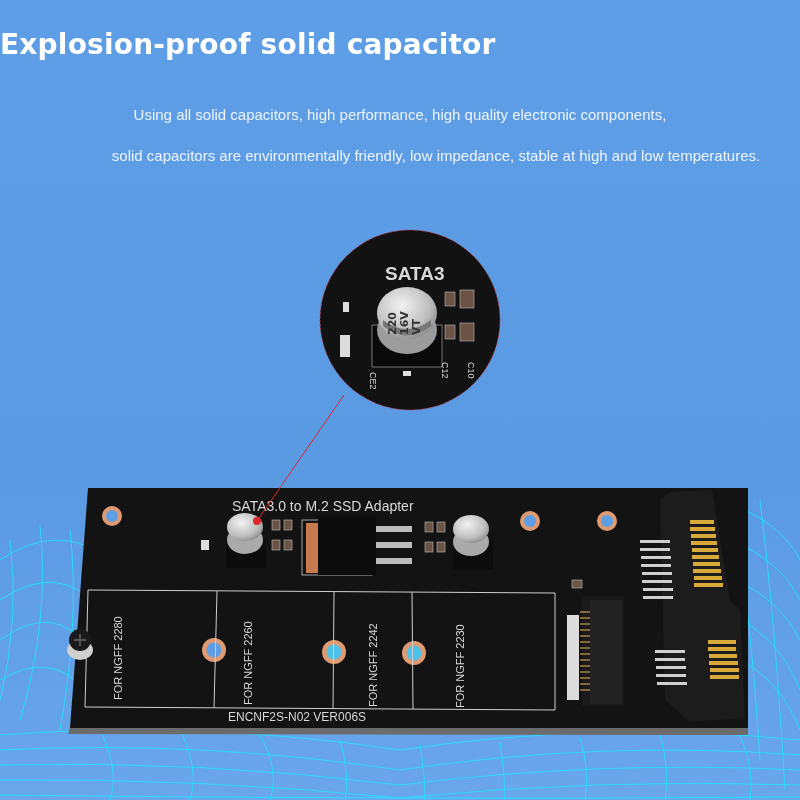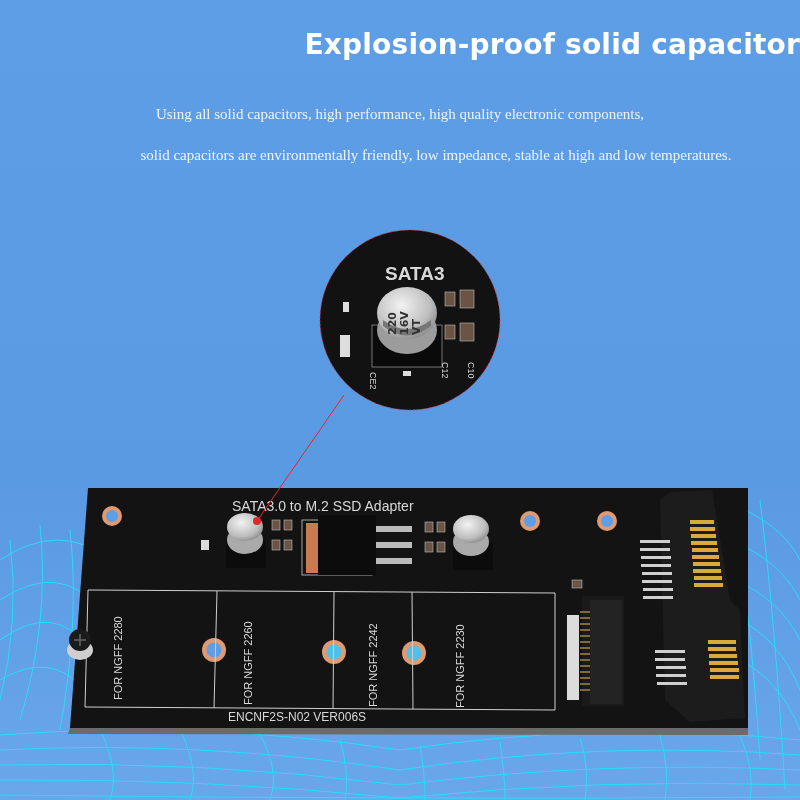--- a/index.html
+++ b/index.html
@@ -1,22 +1,22 @@
 <!DOCTYPE html>
 <html><head>
 <meta charset="utf-8">
 <style>
   html,body{margin:0;padding:0;}
   body{width:800px;height:800px;overflow:hidden;position:relative;
     background:linear-gradient(180deg,#5d9ee6 0%,#5a9ae3 60%,#6aa6ea 100%);
     font-family:"DejaVu Sans","Liberation Sans",sans-serif;}
-  .title{position:absolute;top:28px;left:0;width:800px;text-align:right;color:#fff;
+  .title{position:absolute;top:28px;left:0;width:800px;text-align:left;color:#fff;
     font-size:28px;font-weight:bold;letter-spacing:0.2px;}
   .desc{position:absolute;left:0;width:800px;text-align:center;color:#eef4fc;font-size:15px;
-    font-family:Liberation Serif, serif;}
+    font-family:Liberation Sans, sans-serif;}
   .desc.l1{top:106px;} .desc.l2{top:147px;padding-left:36px;}
   svg.art{position:absolute;left:0;top:0;}
   .pcb-text{font-family:"Liberation Sans",sans-serif;fill:#d8d8d8;}
 </style>
 </head>
 <body>
 
 <div class="title">Explosion-proof solid capacitor</div>
 <div class="desc l1">Using all solid capacitors, high performance, high quality electronic components,</div>
 <div class="desc l2">solid capacitors are environmentally friendly, low impedance, stable at high and low temperatures.</div>

